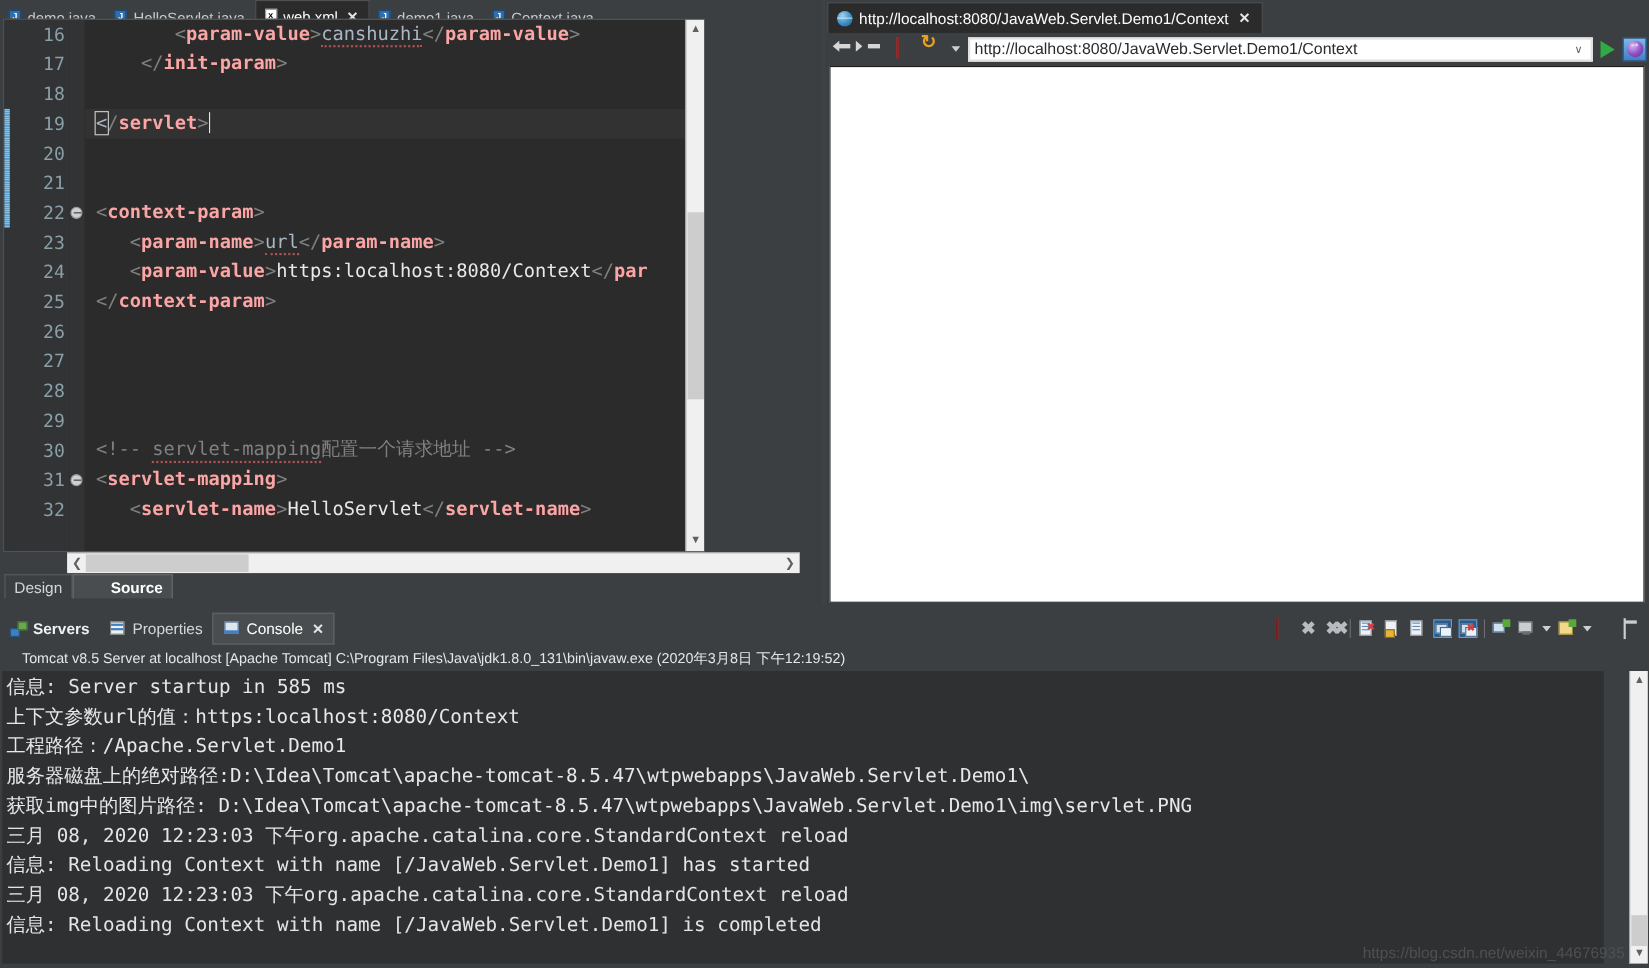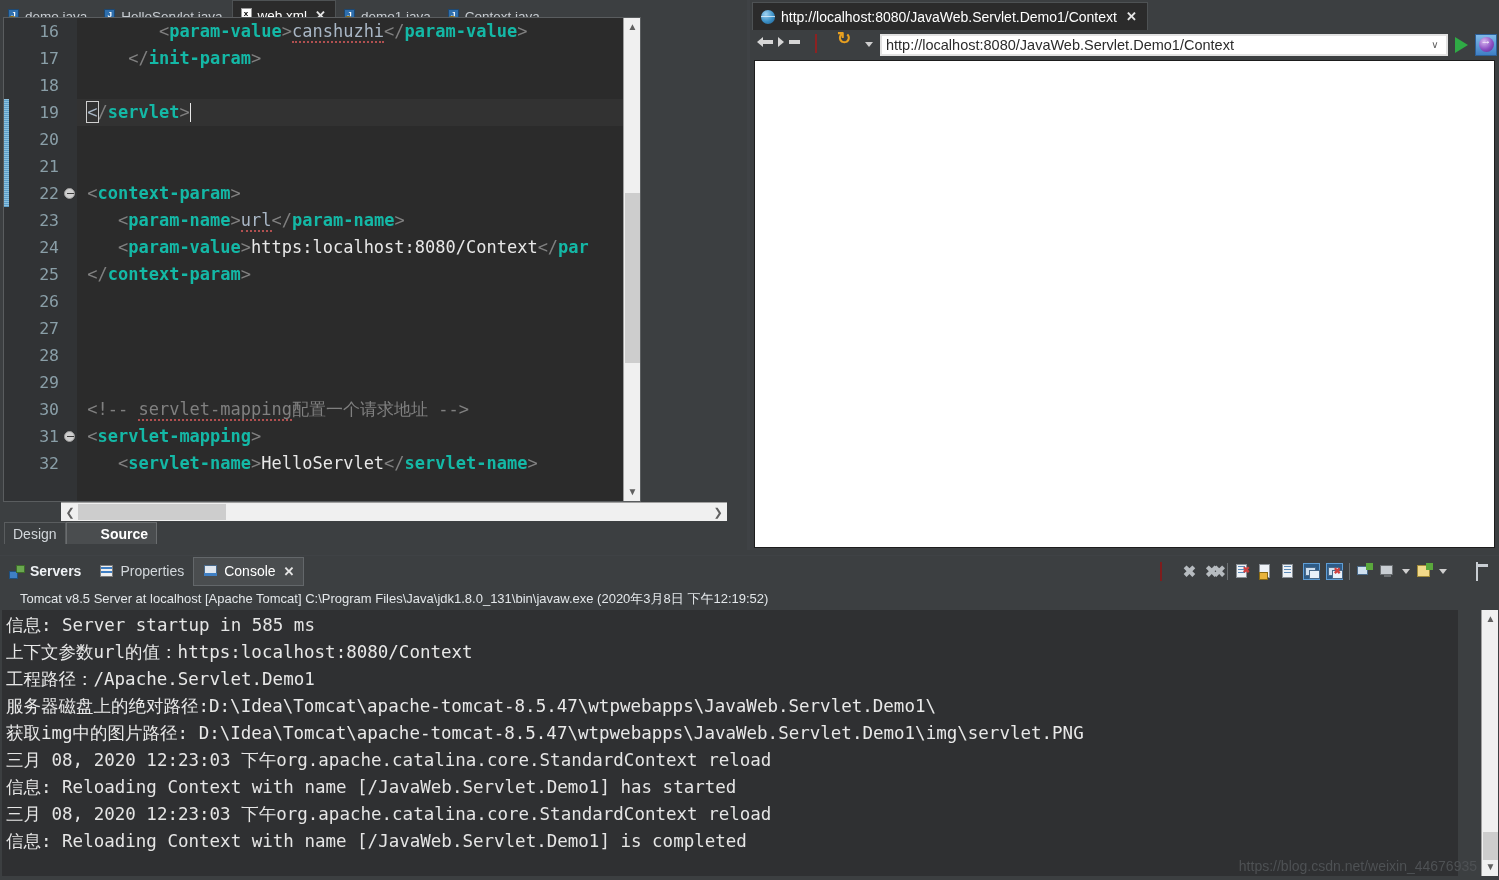--- a/index.html
+++ b/index.html
@@ -35,21 +35,21 @@
               font-family:"DejaVu Sans Mono", monospace; font-size:16.5px; text-align:right; }
   .ln { height:27px; line-height:27px; padding-right:4px; }
   .foldcol { position:absolute; left:59px; top:0; width:14px; height:483px; background:#313335; }
   .foldmark { position:absolute; width:11px; height:11px; border:1px solid #9a9a9a; border-radius:50%; background:#cfcfcf; }
   .foldmark:after { content:""; position:absolute; left:2px; top:4px; width:7px; height:1px; background:#3a3a3a; }
 
   .codearea { position:absolute; left:73px; top:0; right:17px; height:483px; overflow:hidden;
               font-family:"DejaVu Sans Mono", monospace; font-size:17px; }
   .cl { height:27px; line-height:27px; white-space:pre; color:#a9b7c6; }
   .cl.cur { background:#323232; }
-  .tg { color:#14b8a6; font-weight:bold; }
+  .tg { color:#fca5a5; font-weight:bold; }
   .br { color:#808080; }
   .tx { color:#e8e8e8; }
   .cm { color:#808080; }
   .squig { border-bottom:2px dotted #b05050; }
   .caret { display:inline-block; width:1px; height:19px; background:#e8e8e8; vertical-align:-4px; }
   .cbox { outline:1px solid #cfcfcf; }
 
   .vscroll { position:absolute; right:0; top:0; width:17px; height:483px; background:#f0f0f0; border-left:1px solid #a0a0a0; }
   .vsb-thumb { position:absolute; left:1px; width:15px; background:#cdcdcd; }
   .arrbtn { position:absolute; left:1px; width:15px; height:16px; color:#606060; font-size:10px; text-align:center; line-height:16px; }

